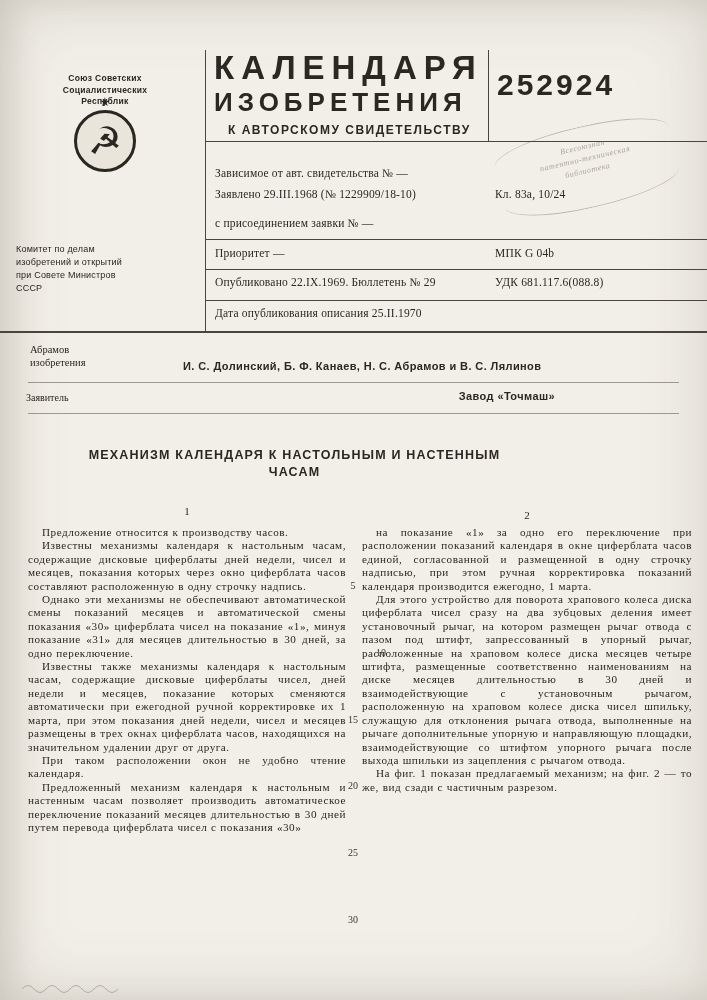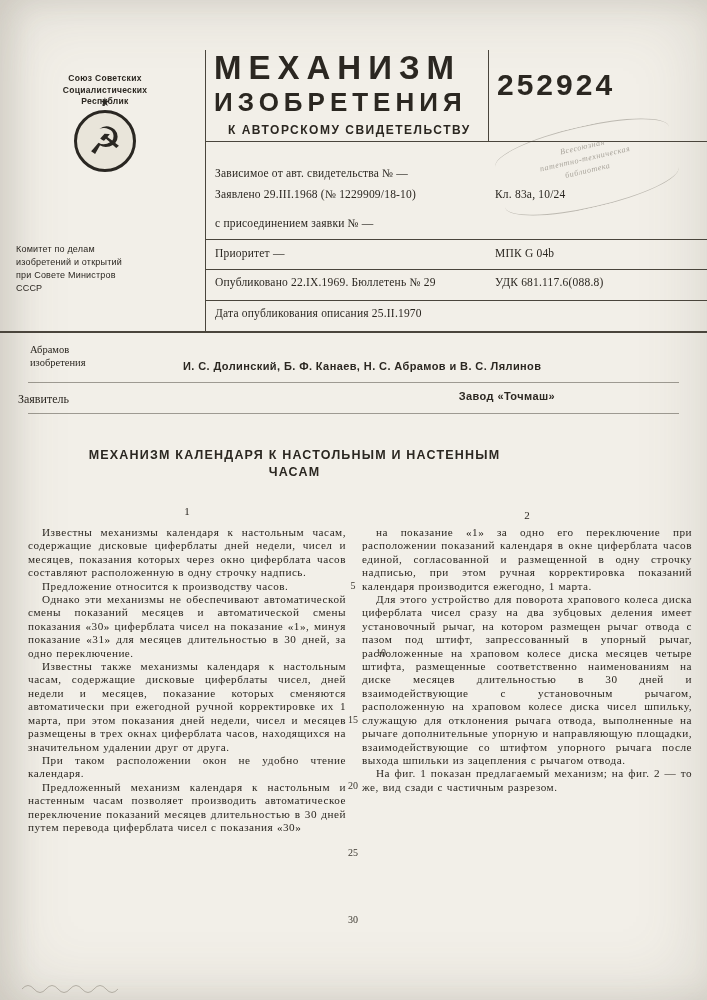--- a/index.html
+++ b/index.html
@@ -35,21 +35,21 @@
 
   .fld { position:absolute; font-size:11.5px; letter-spacing:.2px; }
   .stamp { position:absolute; left:498px; top:126px; width:178px; height:82px;
     transform:rotate(-13deg); color:#6b655a; opacity:.55; text-align:center;
     font-style:italic; font-size:8px; line-height:12px; letter-spacing:.6px;
     border-top:1px solid rgba(80,75,65,.6); border-bottom:1px solid rgba(80,75,65,.6);
     border-radius:50% / 20px; padding-top:14px; }
 
   .alabel { position:absolute; left:30px; top:344px; font-size:10.5px; line-height:12.5px; }
   .anames { position:absolute; left:183px; top:360px; font-weight:bold; font-size:11px; letter-spacing:.4px; }
-  .plabel { position:absolute; left:18px; top:392px; font-size:12px; }
+  .plabel { position:absolute; left:26px; top:392px; font-size:10px; }
   .pname  { position:absolute; left:215px; top:390px; width:340px; text-align:right;
     font-weight:bold; font-size:11px; letter-spacing:.4px; }
 
   .ititle { position:absolute; left:0; top:447px; width:589px; text-align:center;
     font-weight:bold; font-size:12.5px; line-height:17px; letter-spacing:1.2px; }
 
   .cm { position:absolute; text-align:center; font-size:11px; }
   .ln { position:absolute; left:345px; width:16px; text-align:center; font-size:10px; color:#3a362e; }
 
   .colL { position:absolute; left:28px;  top:526px; width:318px; }
@@ -69,21 +69,21 @@
 Республик</div>
   <div class="emblem">
     <div class="emblem-star">★</div>
     <div class="emblem-circle">☭</div>
   </div>
   <div class="committee sans pre">Комитет по делам
 изобретений и открытий
 при Совете Министров
 СССР</div>
 
-  <div class="t1 sans">МЕХАНИЗМ</div>
+  <div class="t1 sans">КАЛЕНДАРЯ</div>
   <div class="num sans">252924</div>
   <div class="t2 sans">ИЗОБРЕТЕНИЯ</div>
   <div class="cert sans">К АВТОРСКОМУ СВИДЕТЕЛЬСТВУ</div>
 
   <div class="vline" style="left:205px; top:50px; height:282px;"></div>
   <div class="vline" style="left:488px; top:50px; height:91px;"></div>
   <div class="hline" style="left:205px; top:141px; width:502px;"></div>
   <div class="hline" style="left:205px; top:239px; width:502px;"></div>
   <div class="hline" style="left:205px; top:269px; width:502px;"></div>
   <div class="hline" style="left:205px; top:300px; width:502px;"></div>
@@ -120,22 +120,22 @@
   <div class="cm" style="left:362px; top:509px; width:330px;">2</div>
 
   <span class="ln" style="top:580px;">5</span>
   <span class="ln" style="top:647px;margin-left:28px;">10</span>
   <span class="ln" style="top:714px;">15</span>
   <span class="ln" style="top:780px;">20</span>
   <span class="ln" style="top:847px;">25</span>
   <span class="ln" style="top:914px;">30</span>
 
   <div class="colL">
+    <p>Предложение относится к производству часов.</p>
     <p>Известны механизмы календаря к настольным часам, содержащие дисковые циферблаты дней недели, чисел и месяцев, показания которых через окно циферблата часов составляют расположенную в одну строчку надпись.</p>
-    <p>Предложение относится к производству часов.</p>
     <p>Однако эти механизмы не обеспечивают автоматической смены показаний месяцев и автоматической смены показания «30» циферблата чисел на показание «1», минуя показание «31» для месяцев длительностью в 30 дней, за одно переключение.</p>
     <p>Известны также механизмы календаря к настольным часам, содержащие дисковые циферблаты чисел, дней недели и месяцев, показание которых сменяются автоматически при ежегодной ручной корректировке их 1 марта, при этом показания дней недели, чисел и месяцев размещены в трех окнах циферблата часов, находящихся на значительном удалении друг от друга.</p>
     <p>При таком расположении окон не удобно чтение календаря.</p>
     <p>Предложенный механизм календаря к настольным и настенным часам позволяет производить автоматическое переключение показаний месяцев длительностью в 30 дней путем перевода циферблата чисел с показания «30»</p>
   </div>
   <div class="colR">
     <p>на показание «1» за одно его переключение при расположении показаний календаря в окне циферблата часов единой, согласованной и размещенной в одну строчку надписью, при этом ручная корректировка показаний календаря производится ежегодно, 1 марта.</p>
     <p>Для этого устройство для поворота храпового колеса диска циферблата чисел сразу на два зубцовых деления имеет установочный рычаг, на котором размещен рычаг отвода с пазом под штифт, запрессованный в упорный рычаг, расположенные на храповом колесе диска месяцев четыре штифта, размещенные соответственно наименованиям на диске месяцев длительностью в 30 дней и взаимодействующие с установочным рычагом, расположенную на храповом колесе диска чисел шпильку, служащую для отклонения рычага отвода, выполненные на рычаге дополнительные упорную и направляющую площадки, взаимодействующие со штифтом упорного рычага после выхода шпильки из зацепления с рычагом отвода.</p>
     <p>На фиг. 1 показан предлагаемый механизм; на фиг. 2 — то же, вид сзади с частичным разрезом.</p>
   </div>

